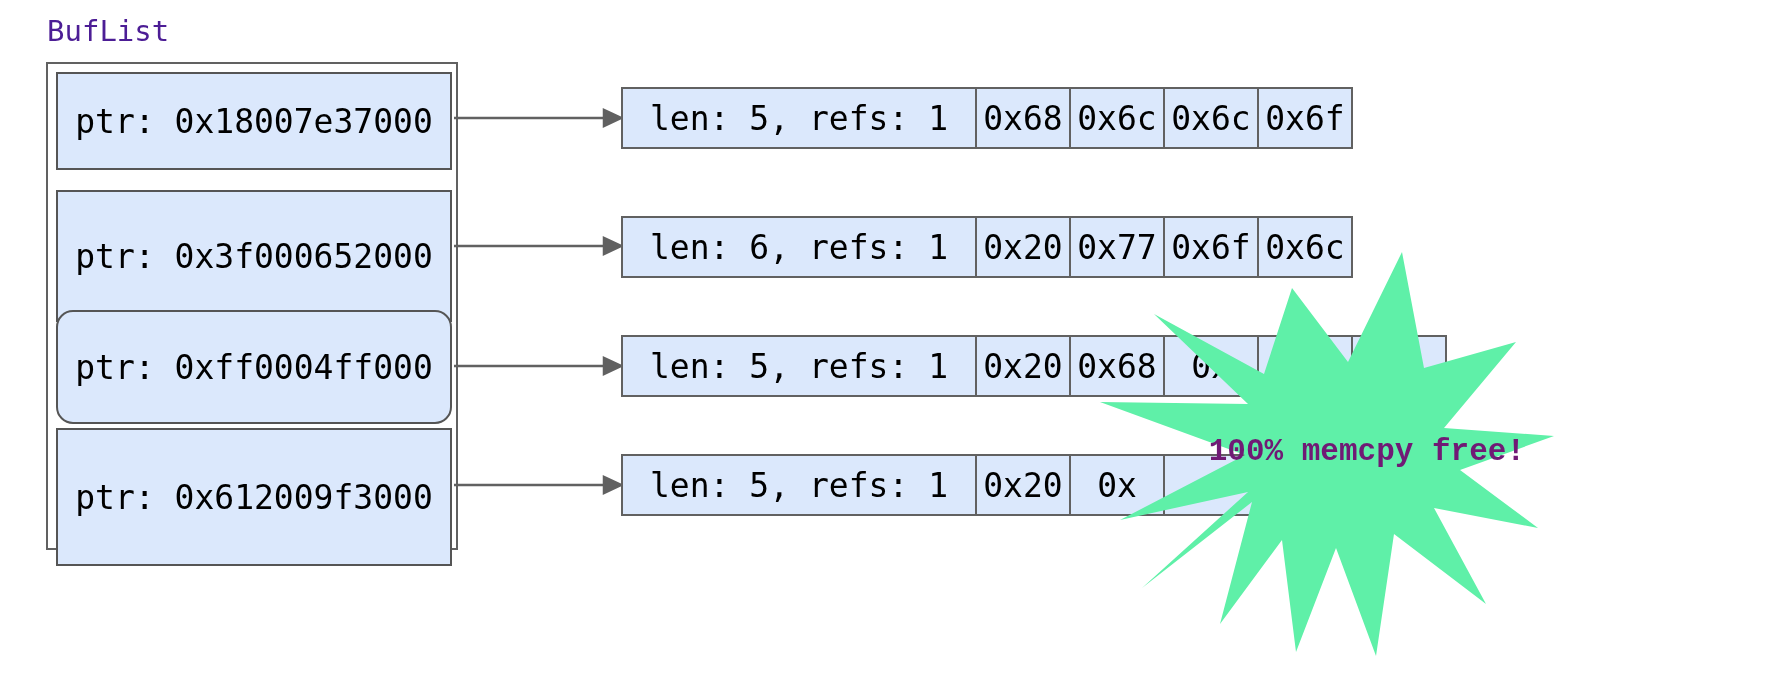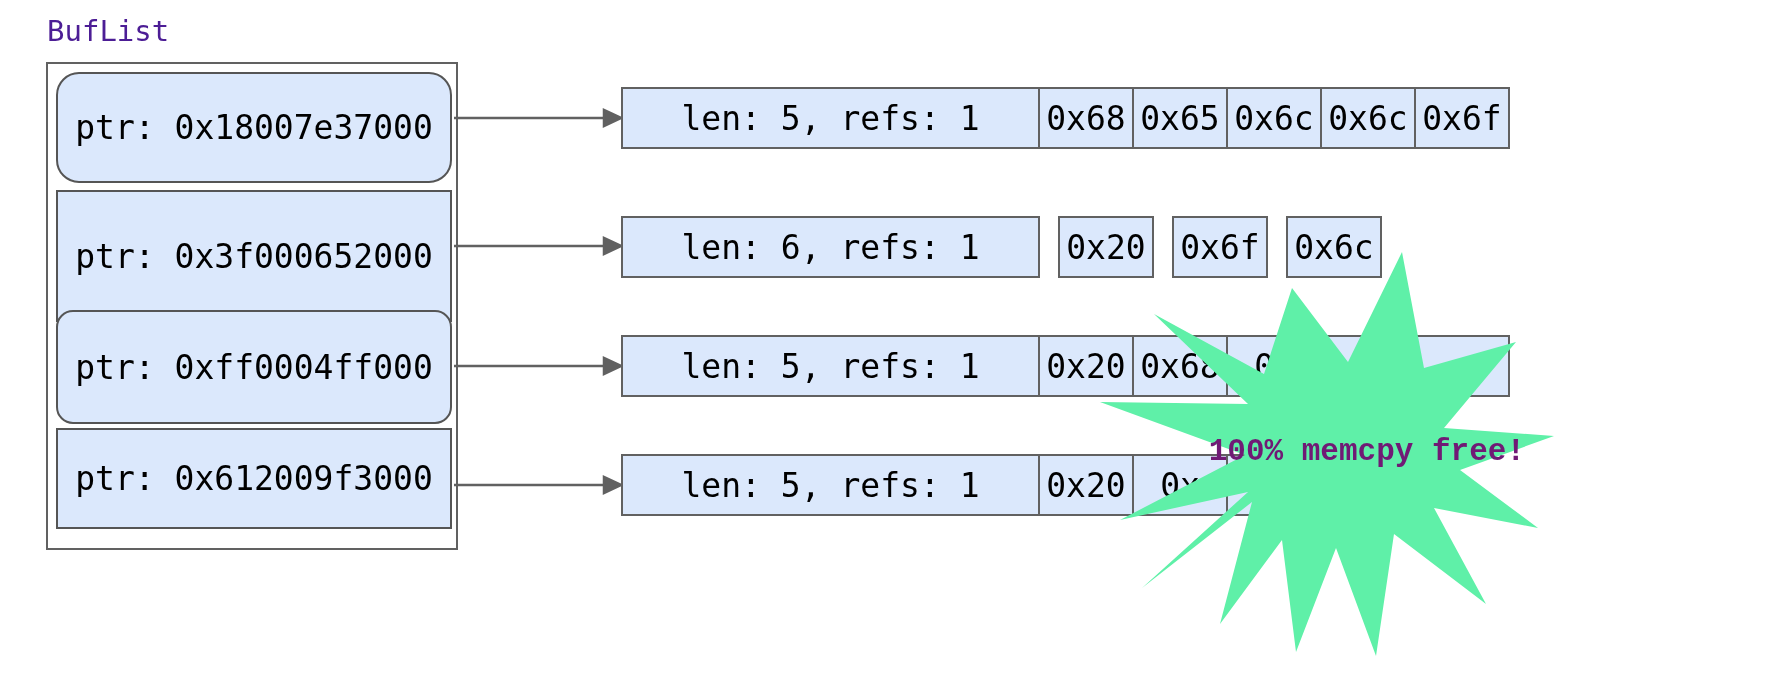--- a/index.html
+++ b/index.html
@@ -10,35 +10,35 @@
   
   #title{left:47px;top:14px;font-size:29px;color:#4c1d95;}
 
   
   #buflist-box{left:46px;top:62px;width:412px;height:488px;
                border:2px solid #616161;background:#fff;z-index:1;}
   .ptr-box{position:absolute;box-sizing:border-box;left:8px;width:396px;
            background:#dbe8fc;border:2px solid #555;
            display:flex;align-items:center;justify-content:center;
            font-size:33px;white-space:pre;}
-  #ptr-0{top:8px;height:111px;border-radius:23px;}
+  #ptr-0{top:8px;height:98px;}
   #ptr-1{top:126px;height:132px;}
   #ptr-2{top:246px;height:114px;border-radius:17px;}
-  #ptr-3{top:364px;height:101px;}
+  #ptr-3{top:364px;height:138px;}
 
   
   .buf-row{position:absolute;left:621px;height:62px;display:flex;z-index:2;}
   #row-0{top:87px;}
-  #row-1{top:216px;gap:20px;}
+  #row-1{top:216px;}
   #row-2{top:335px;}
   #row-3{top:454px;}
   .hdr,.cell{box-sizing:border-box;height:62px;background:#dbe8fc;
              border:2px solid #616161;display:flex;align-items:center;
              justify-content:center;font-size:33px;white-space:pre;}
-  .hdr{width:419px;}
+  .hdr{width:356px;}
   .cell{width:96px;margin-left:-2px;}
 
   
   #arrows{left:0;top:0;width:1784px;height:678px;z-index:1;pointer-events:none;}
 
   
   #star-svg{left:0;top:0;width:1784px;height:678px;z-index:3;pointer-events:none;}
   #star-label{left:1135px;top:434px;width:390px;text-align:right;z-index:4;
               font-family:Liberation Mono, monospace;font-weight:bold;
               font-size:31px;color:#701a75;}
@@ -64,29 +64,29 @@
     <line x1="454" y1="366" x2="604" y2="366"></line>
     <polygon points="621,366 604,358 604,374"></polygon>
     <line x1="454" y1="485" x2="604" y2="485"></line>
     <polygon points="621,485 604,477 604,493"></polygon>
   </g>
 </svg>
 
 <div id="row-0" class="buf-row">
   <div class="hdr">len: 5, refs: 1</div>
   <div class="cell">0x68</div>
-  <div class="cell">0x65</div>
   <div class="cell">0x6c</div>
   <div class="cell">0x6c</div>
   <div class="cell">0x6f</div>
 </div>
 
 <div id="row-1" class="buf-row">
   <div class="hdr">len: 6, refs: 1</div>
   <div class="cell">0x20</div>
+  <div class="cell">0x77</div>
   <div class="cell">0x6f</div>
   <div class="cell">0x6c</div>
 </div>
 
 <div id="row-2" class="buf-row">
   <div class="hdr">len: 5, refs: 1</div>
   <div class="cell">0x20</div>
   <div class="cell">0x68</div>
   <div class="cell">0x</div>
   <div class="cell">0x</div>

